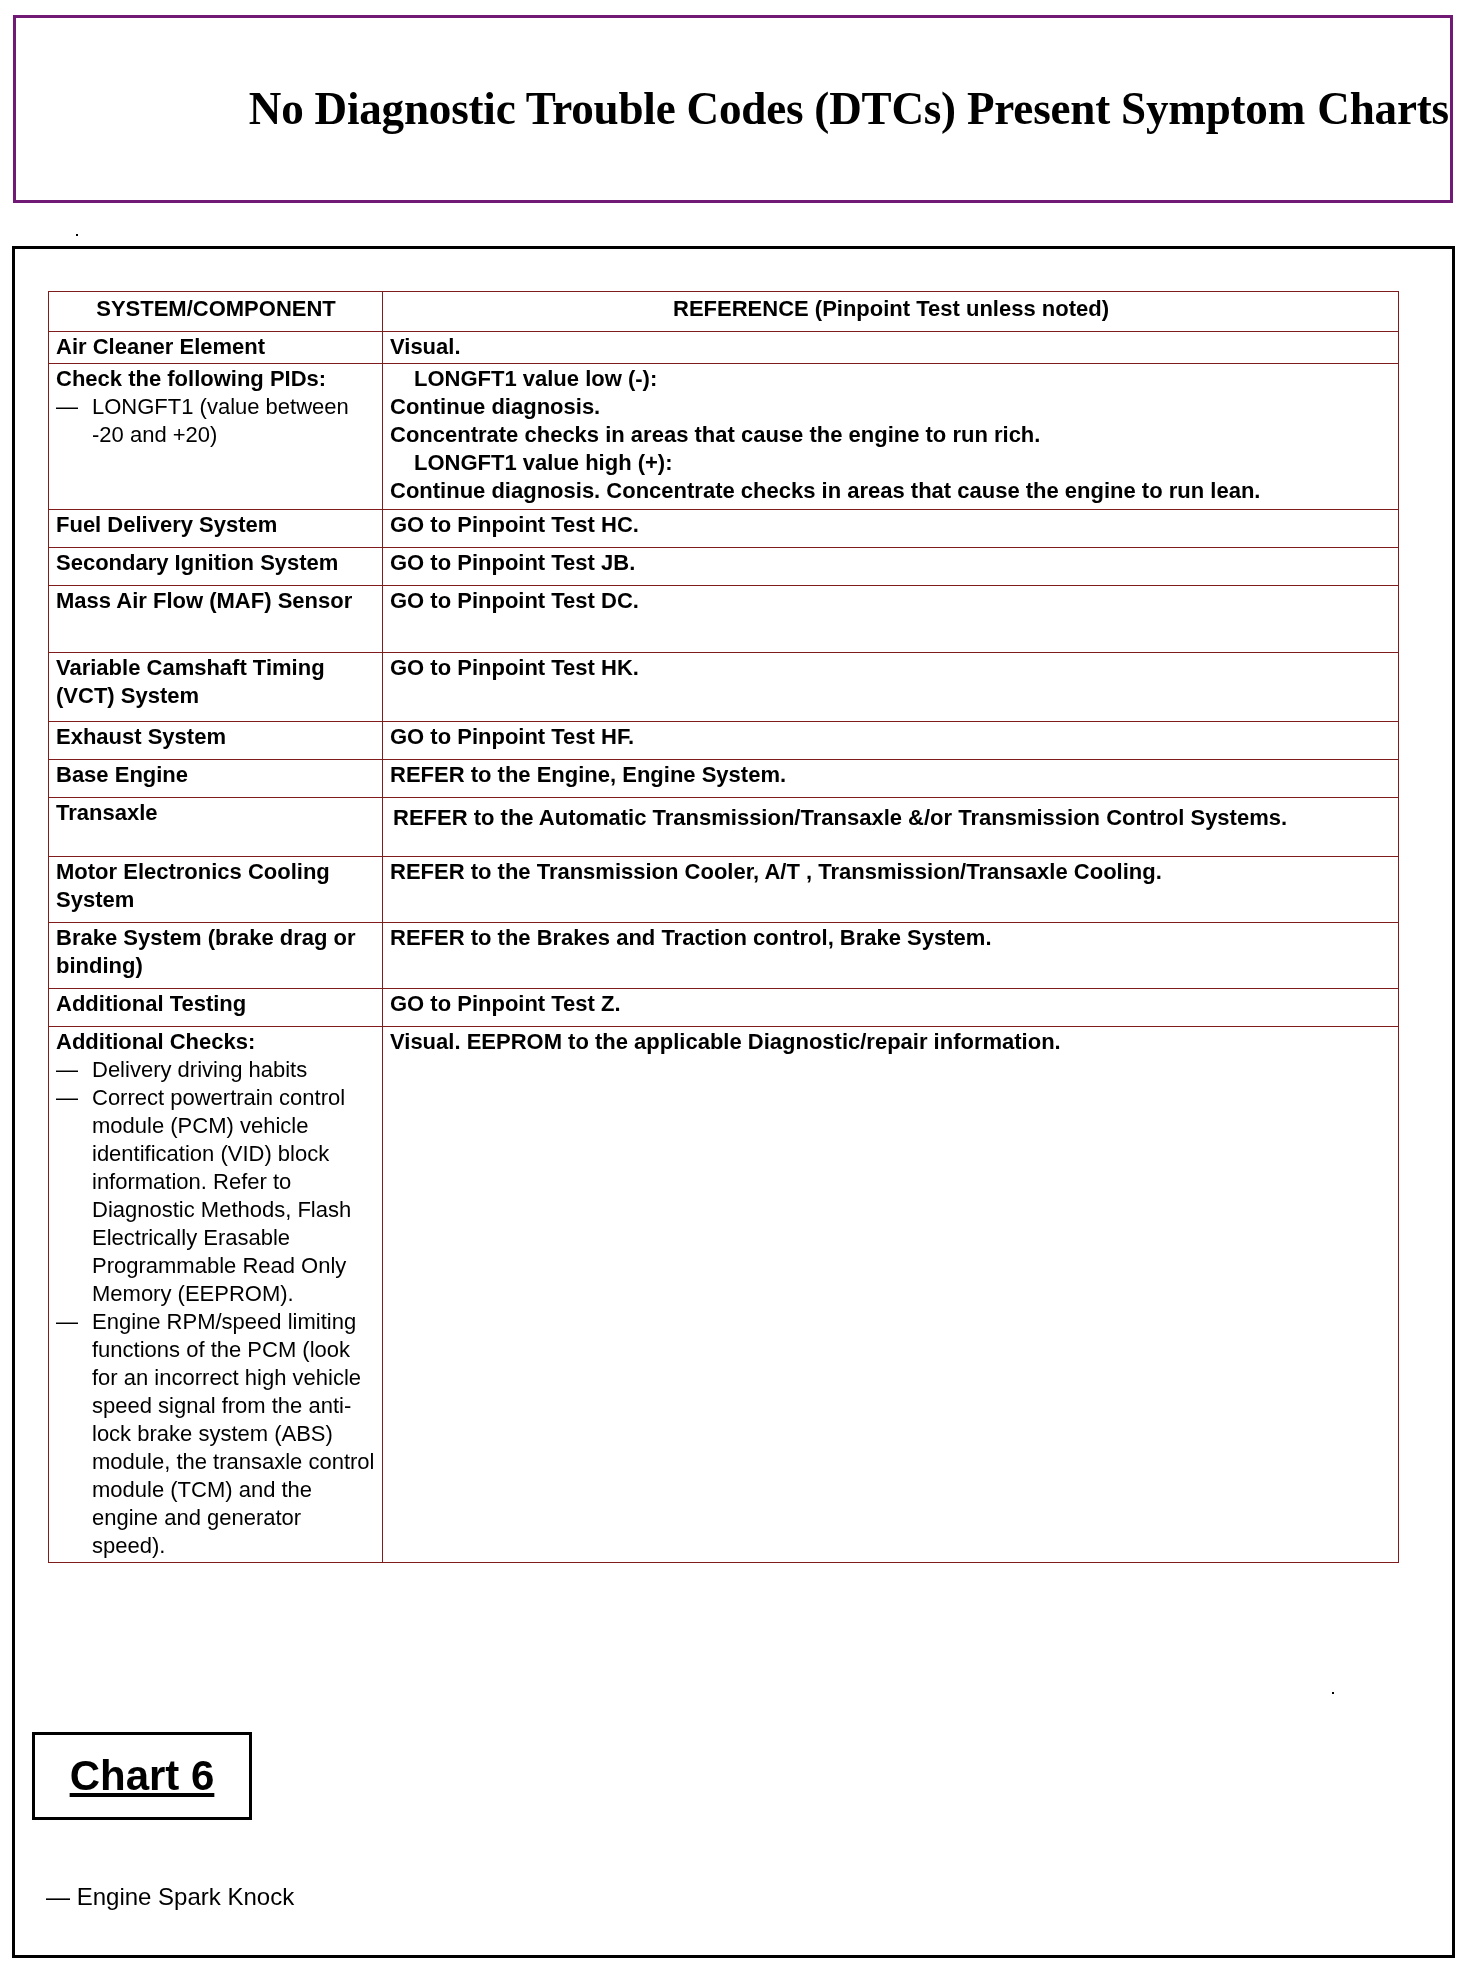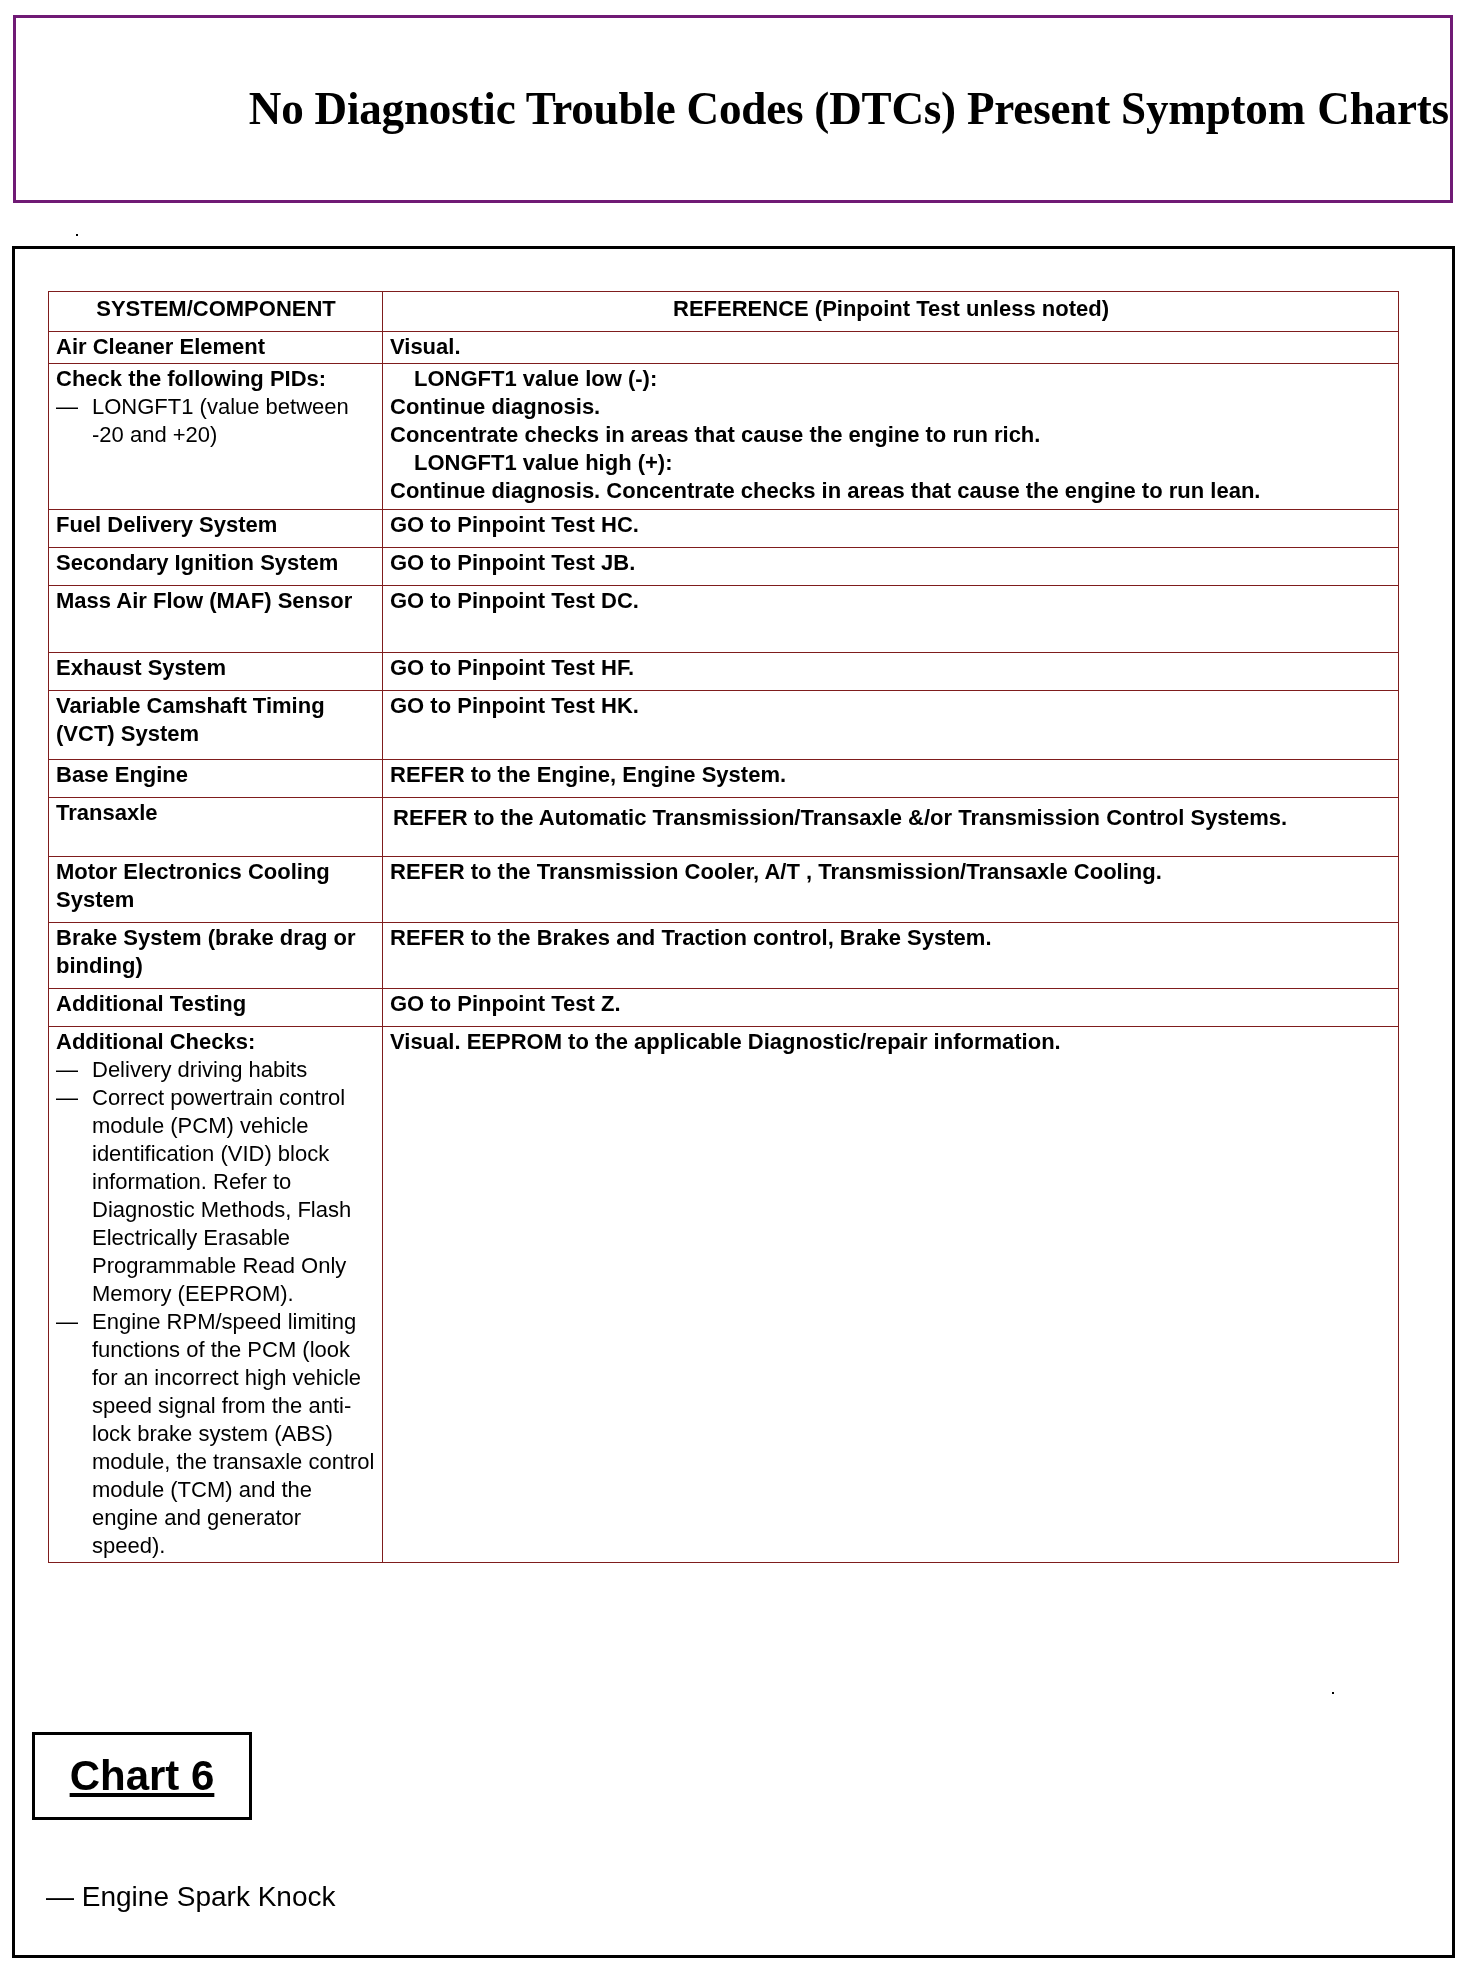--- a/index.html
+++ b/index.html
@@ -96,21 +96,21 @@
       justify-content: center;
       font-weight: bold;
       font-size: 42px;
       box-sizing: border-box;
       text-decoration: underline;
     }
     .symptom {
       position: absolute;
       left: 46px;
       top: 1880px;
-      font-size: 28px;
+      font-size: 24px;
       line-height: 34px;
     }
     .speck {
       position: absolute;
       width: 2px;
       height: 2px;
       background: #000;
     }
   </style>
 </head>
@@ -179,35 +179,35 @@
 
     <tr style="height:67px">
       <td>
           <span class="cell-line">Mass Air Flow (MAF) Sensor</span>
         </td>
       <td>
           <span class="cell-line">GO to Pinpoint Test DC.</span>
         </td>
     </tr>
 
+    <tr style="height:69px">
+      <td>
+          <span class="cell-line">Variable Camshaft Timing (VCT) System</span>
+        </td>
+      <td>
+          <span class="cell-line">GO to Pinpoint Test HK.</span>
+        </td>
+    </tr>
+
     <tr style="height:38px">
       <td>
           <span class="cell-line">Exhaust System</span>
         </td>
       <td>
           <span class="cell-line">GO to Pinpoint Test HF.</span>
-        </td>
-    </tr>
-
-    <tr style="height:69px">
-      <td>
-          <span class="cell-line">Variable Camshaft Timing (VCT) System</span>
-        </td>
-      <td>
-          <span class="cell-line">GO to Pinpoint Test HK.</span>
         </td>
     </tr>
 
     <tr style="height:38px">
       <td>
           <span class="cell-line">Base Engine</span>
         </td>
       <td>
           <span class="cell-line">REFER to the Engine, Engine System.</span>
         </td>

